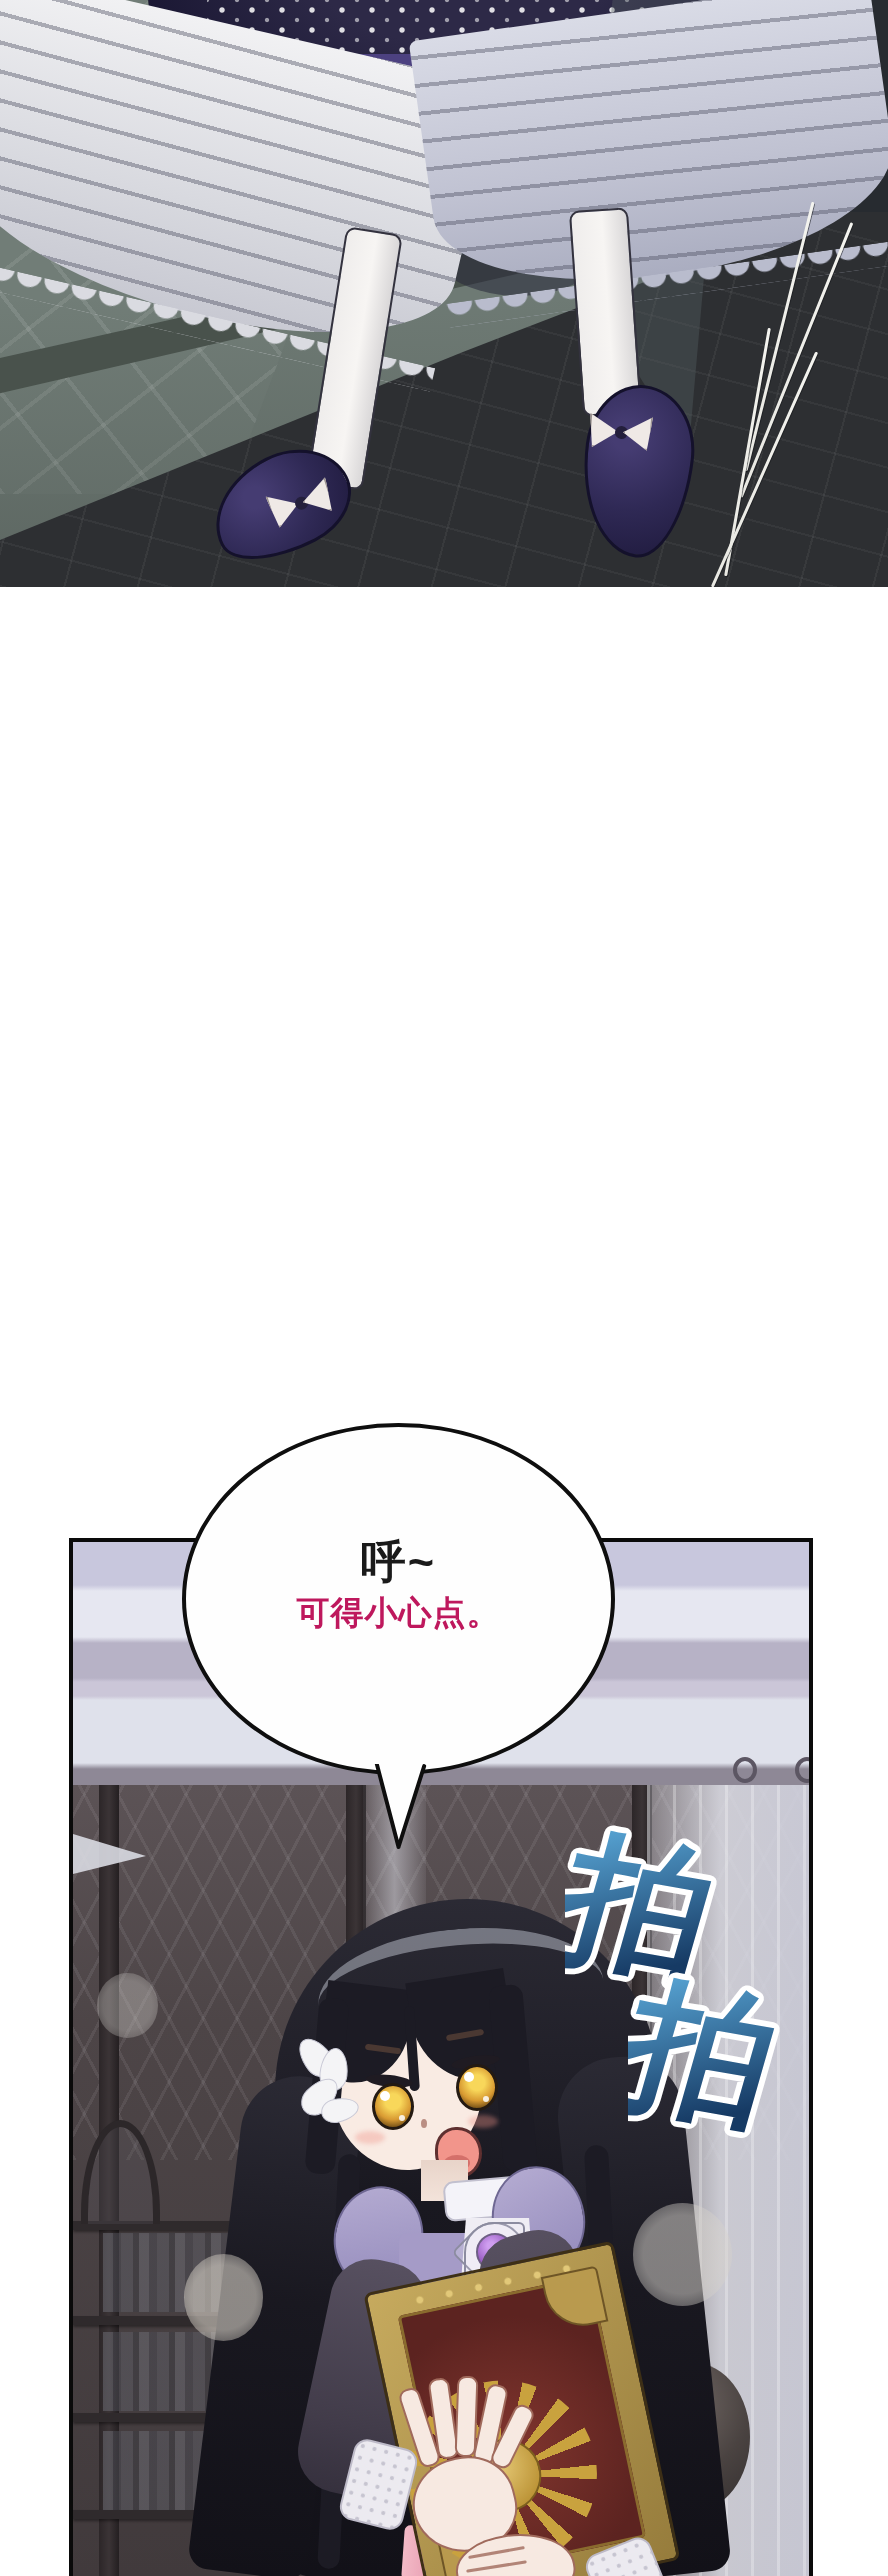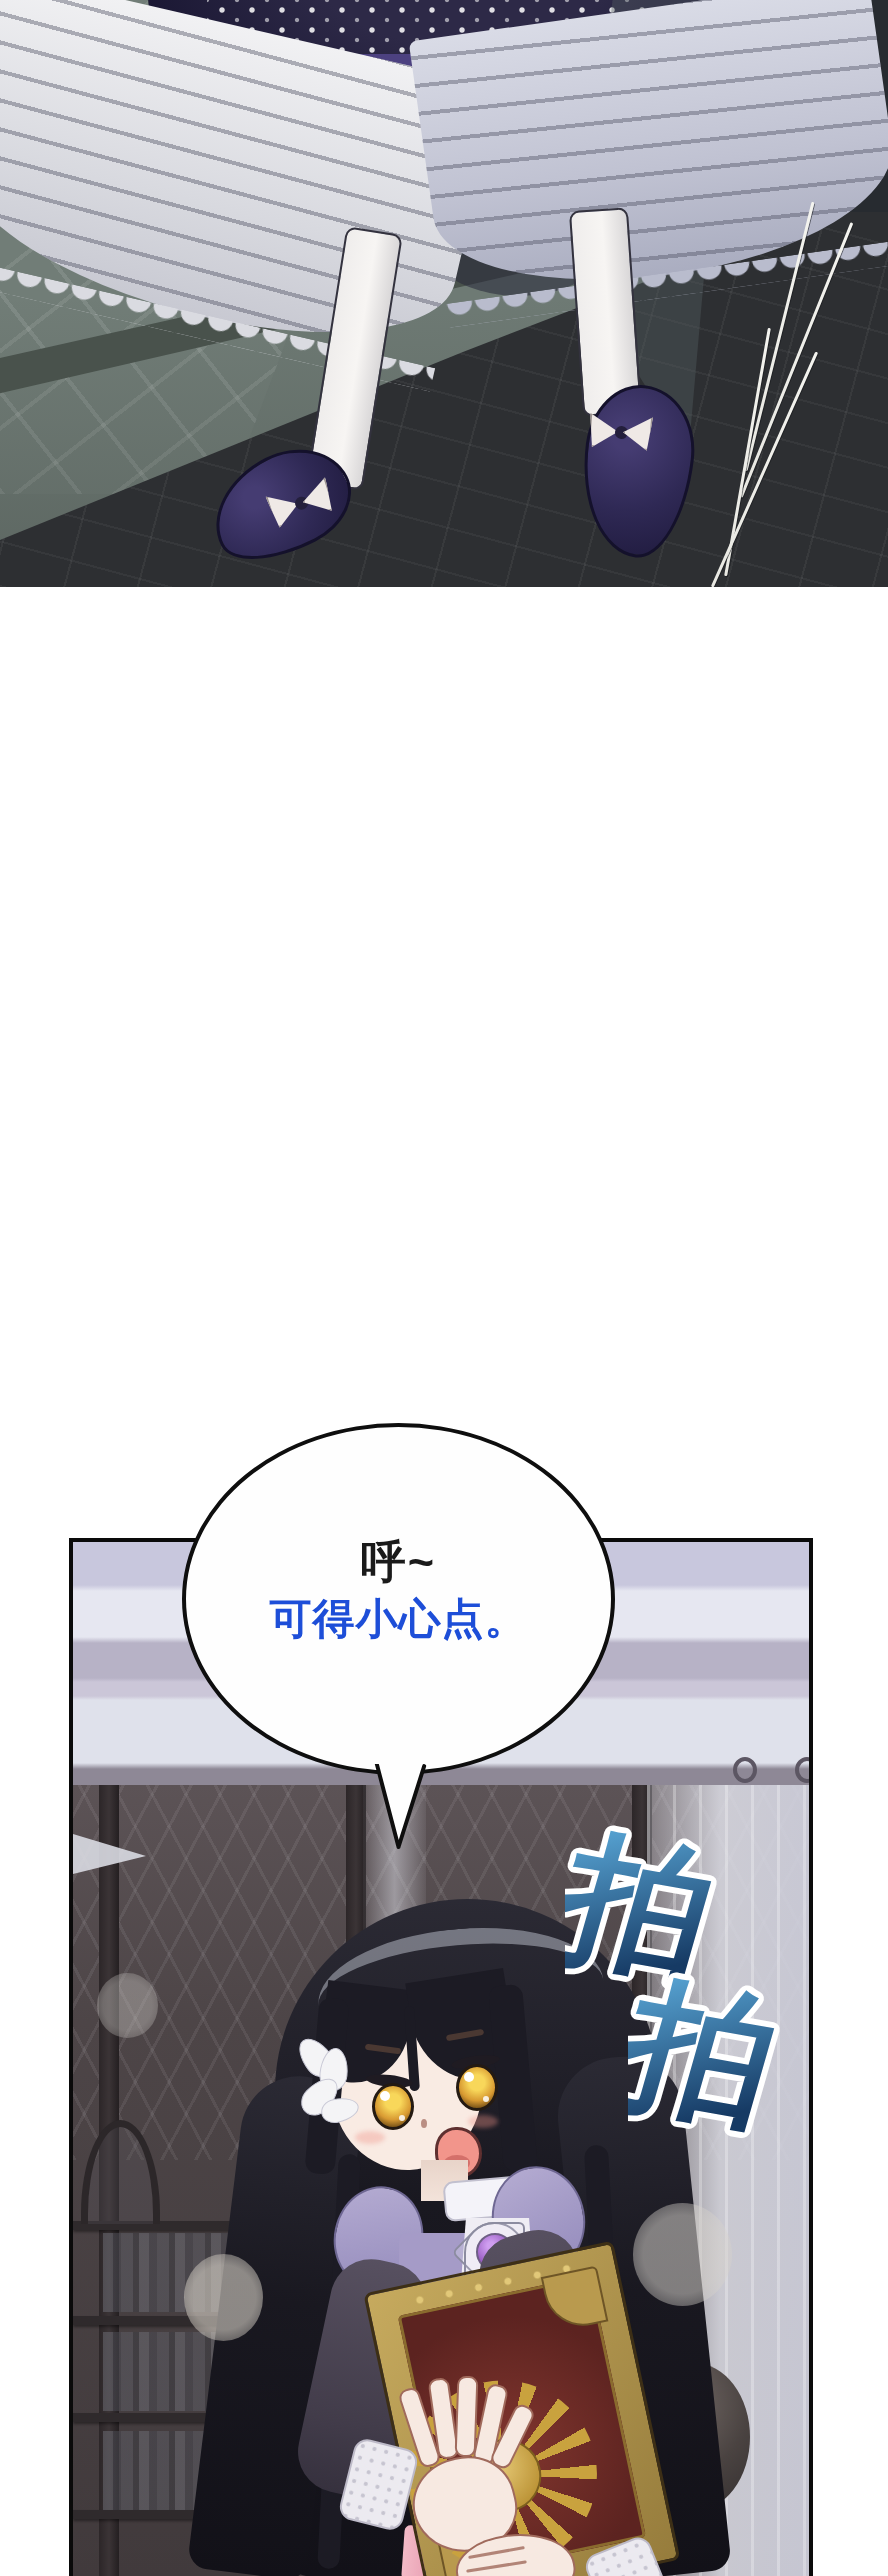--- a/index.html
+++ b/index.html
@@ -189,21 +189,21 @@
   #dust2{left:560px;top:661px;width:99px;height:103px;background:radial-gradient(circle,rgba(214,210,204,0.55) 55%,rgba(214,210,204,0.15));}
   #dust3{left:24px;top:431px;width:61px;height:65px;background:radial-gradient(circle,rgba(205,202,198,0.4) 55%,rgba(205,202,198,0.1));}
   #globe{left:566px;top:821px;width:111px;height:148px;border-radius:50%;
     background:radial-gradient(circle at 35% 28%,#6e6562 8%,#4a4341 55%,#332e2f);}
 
   
   #bubble{left:182px;top:1423px;width:433px;height:352px;background:#fefefe;border:4px solid #0e0e0e;
     border-radius:50%;box-sizing:border-box;z-index:60;display:flex;flex-direction:column;align-items:center;
     padding-top:107px;}
   #bubble .l1{font-size:45px;font-weight:600;color:#1a1a1a;letter-spacing:2px;line-height:1.25;}
-  #bubble .l2{font-size:42px;font-weight:600;color:#1d4ed8;letter-spacing:1px;line-height:1.4;}
+  #bubble .l2{font-size:33px;font-weight:600;color:#be185d;letter-spacing:1px;line-height:1.4;}
   #bubble-tail{left:363px;top:1764px;width:75px;height:91px;z-index:61;}
 
   
   .sfx{z-index:50;}
   #sfx1{left:565px;top:1811px;width:168px;height:188px;}
   #sfx2{left:628px;top:1958px;width:168px;height:188px;}
   .sfx text{font-family:"Liberation Sans","DejaVu Sans",sans-serif;font-weight:bold;font-size:148px;
     paint-order:stroke;stroke:#ffffff;stroke-width:12px;stroke-linejoin:round;}
 </style>
 </head>

